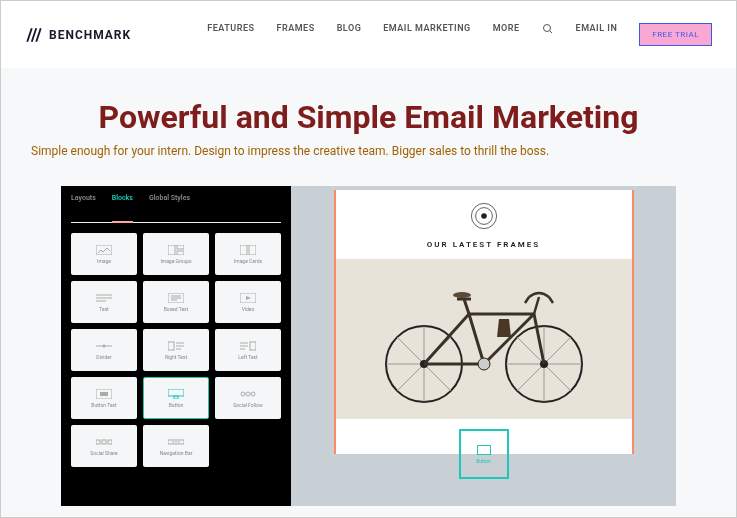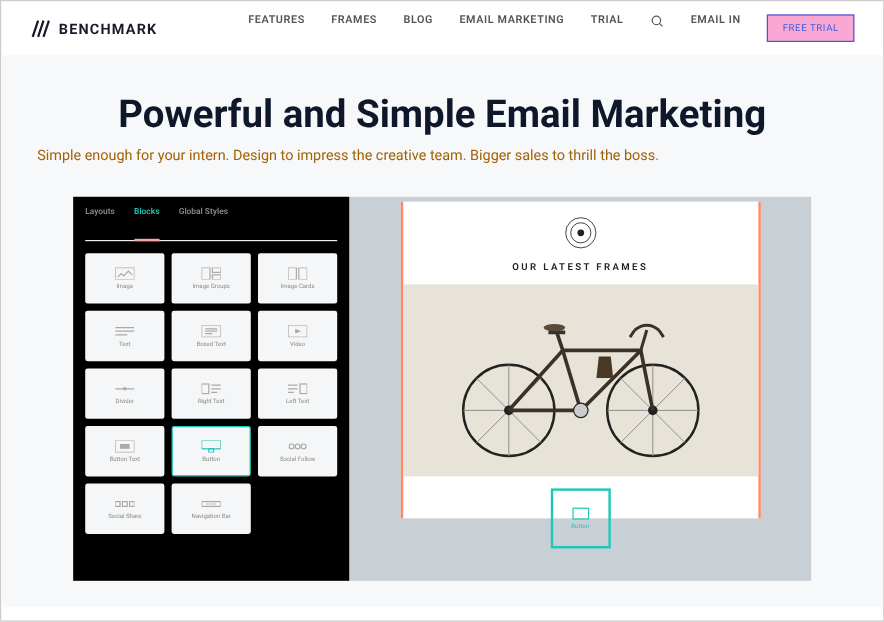--- a/index.html
+++ b/index.html
@@ -1,26 +1,26 @@
 <!DOCTYPE html>
 <html><head>
 <meta charset="utf-8">
 <style>
 *{margin:0;padding:0;box-sizing:border-box;font-family:-apple-system,BlinkMacSystemFont,"Segoe UI",Roboto,sans-serif}
 body{width:737px;height:518px;background:#fff;border:1px solid #ccc;overflow:hidden}
-.header{display:flex;align-items:center;padding:11px 24px;gap:18px}
+.header{display:flex;align-items:center;padding:22px 24px;gap:18px}
 .logo{display:flex;align-items:center;gap:6px;font-weight:700;font-size:12px;letter-spacing:1px;color:#1a1a2e}
 .logo svg{width:18px;height:18px}
 .nav{display:flex;gap:22px;margin-left:auto;align-items:flex-start}
 .nav a{font-size:9px;font-weight:600;letter-spacing:0.5px;color:#555;text-decoration:none}
 .search-icon{width:12px;height:12px;color:#555}
 .signin{font-size:9px;font-weight:600;color:#1a1a2e;letter-spacing:0.5px}
 .trial-btn{border:1.5px solid #3c5ce0;color:#3c5ce0;font-size:8px;font-weight:400;padding:6px 12px;letter-spacing:0.5px;background:#f9a8d4;cursor:pointer}
 .hero{background:#f7f8f9;padding:30px 30px 0;height:460px}
-.hero h1{font-size:32px;font-weight:700;color:#0f172a;text-align:center;margin-bottom:8px}
+.hero h1{font-size:32px;font-weight:700;color:#7f1d1d;text-align:center;margin-bottom:8px}
 .hero p{font-size:12px;color:#a16207;margin-bottom:28px}
 .editor{background:#c8cfd5;height:320px;display:flex;padding:0;margin:0 30px}
 .editor-left{background:#000000;width:230px;padding:8px 10px}
 .tabs{display:flex;gap:16px;border-bottom:1px solid #eee;font-size:7px;font-weight:600;color:#888;padding-bottom:6px;margin-bottom:10px}
 .tabs .active{color:#1ec8b8;border-bottom:2px solid #fca5a5;padding-bottom:19px;margin-bottom:-7px}
 .block-grid{display:grid;grid-template-columns:repeat(3,1fr);gap:6px}
 .block{background:#f5f6f7;border-radius:2px;height:42px;display:flex;flex-direction:column;align-items:center;justify-content:center;gap:3px;font-size:5px;color:#888;cursor:pointer}
 .block.sel{border:1px solid #1ec8b8}
 .block-icon{width:16px;height:10px;display:flex;align-items:center;justify-content:center}
 .editor-right{flex:1;display:flex;align-items:flex-start;justify-content:center;padding:4px}
@@ -41,21 +41,21 @@
     <svg viewBox="0 0 24 24">
         <path d="M3 21L9 3M9 21L15 3M15 21L21 3" stroke="#1a1a2e" stroke-width="2.5" fill="none"></path>
       </svg>
     <span>BENCHMARK</span>
   </div>
   <div class="nav">
     <a>FEATURES</a>
     <a>FRAMES</a>
     <a>BLOG</a>
     <a>EMAIL MARKETING</a>
-    <a>TRIAL</a>
+    <a>MORE</a>
     <svg class="search-icon" viewBox="0 0 24 24">
         <circle cx="10" cy="10" r="7" stroke="#555" stroke-width="2" fill="none"></circle>
         <path d="M15 15l5 5" stroke="#555" stroke-width="2"></path>
       </svg>
     <a class="signin">EMAIL IN</a>
     <button class="trial-btn">FREE TRIAL</button>
   </div>
 </div>
 
 <div class="hero">

